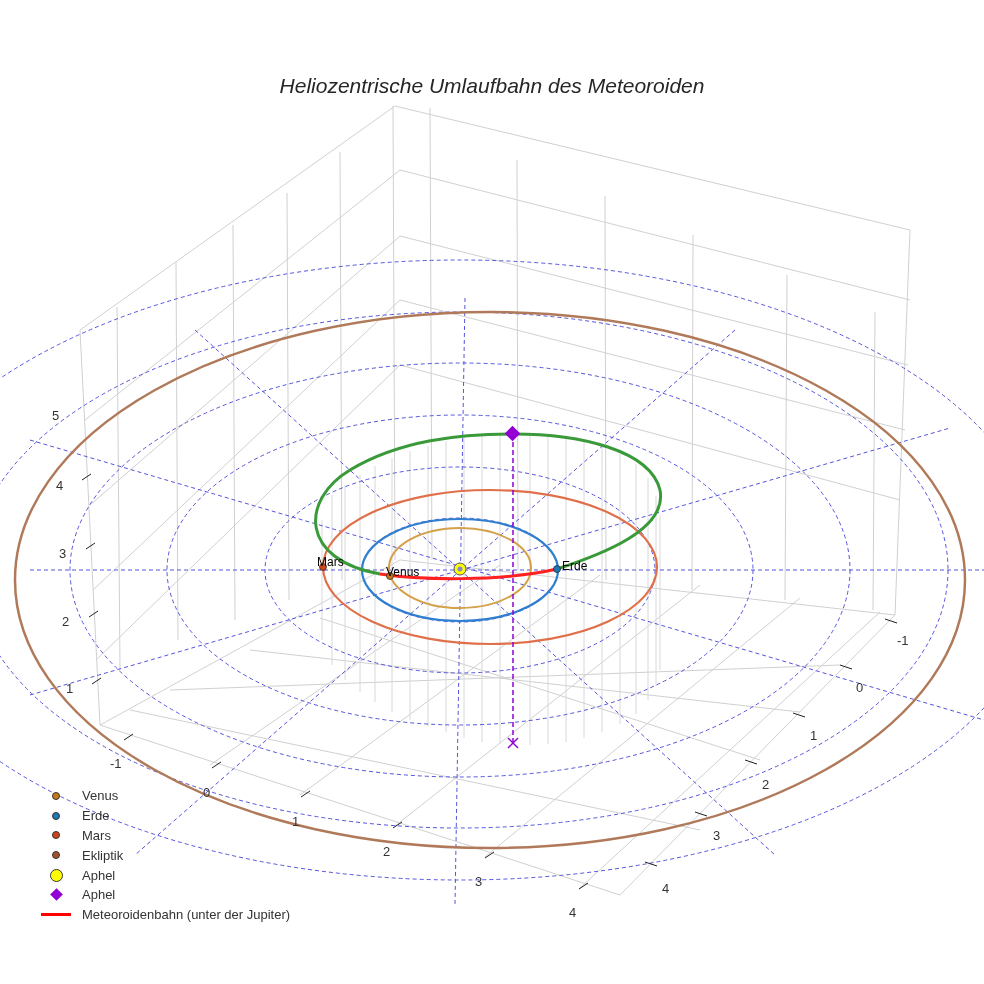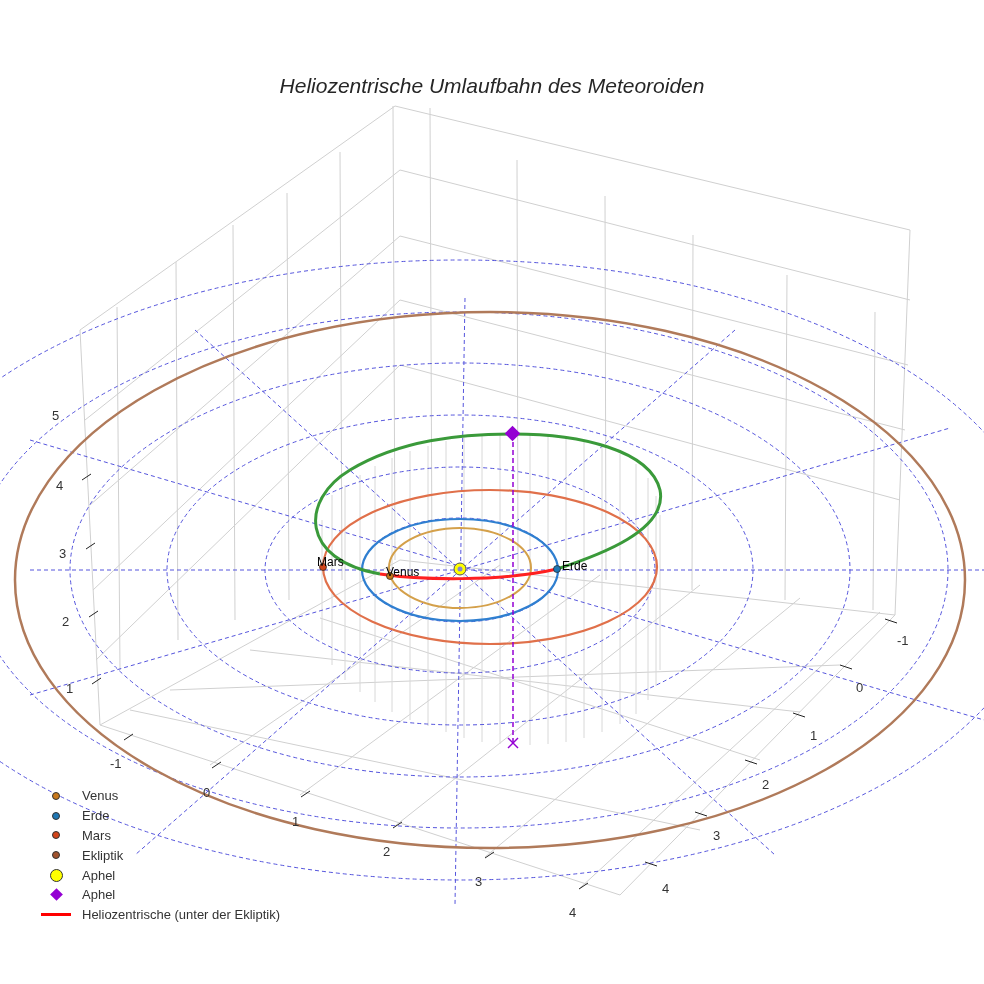--- a/index.html
+++ b/index.html
@@ -208,15 +208,15 @@
   <div class="legend-item">
     <span class="legend-sym">
         <span class="diamond" style="background:#9400d3"></span>
       </span>
     <span>Aphel</span>
   </div>
   <div class="legend-item">
     <span class="legend-sym">
         <span class="line" style="background:#ff0000"></span>
       </span>
-    <span>Heliozentrische (unter der Ekliptik)</span>
+    <span>Meteoroidenbahn (unter der Jupiter)</span>
   </div>
 </div>
 
 </body></html>

